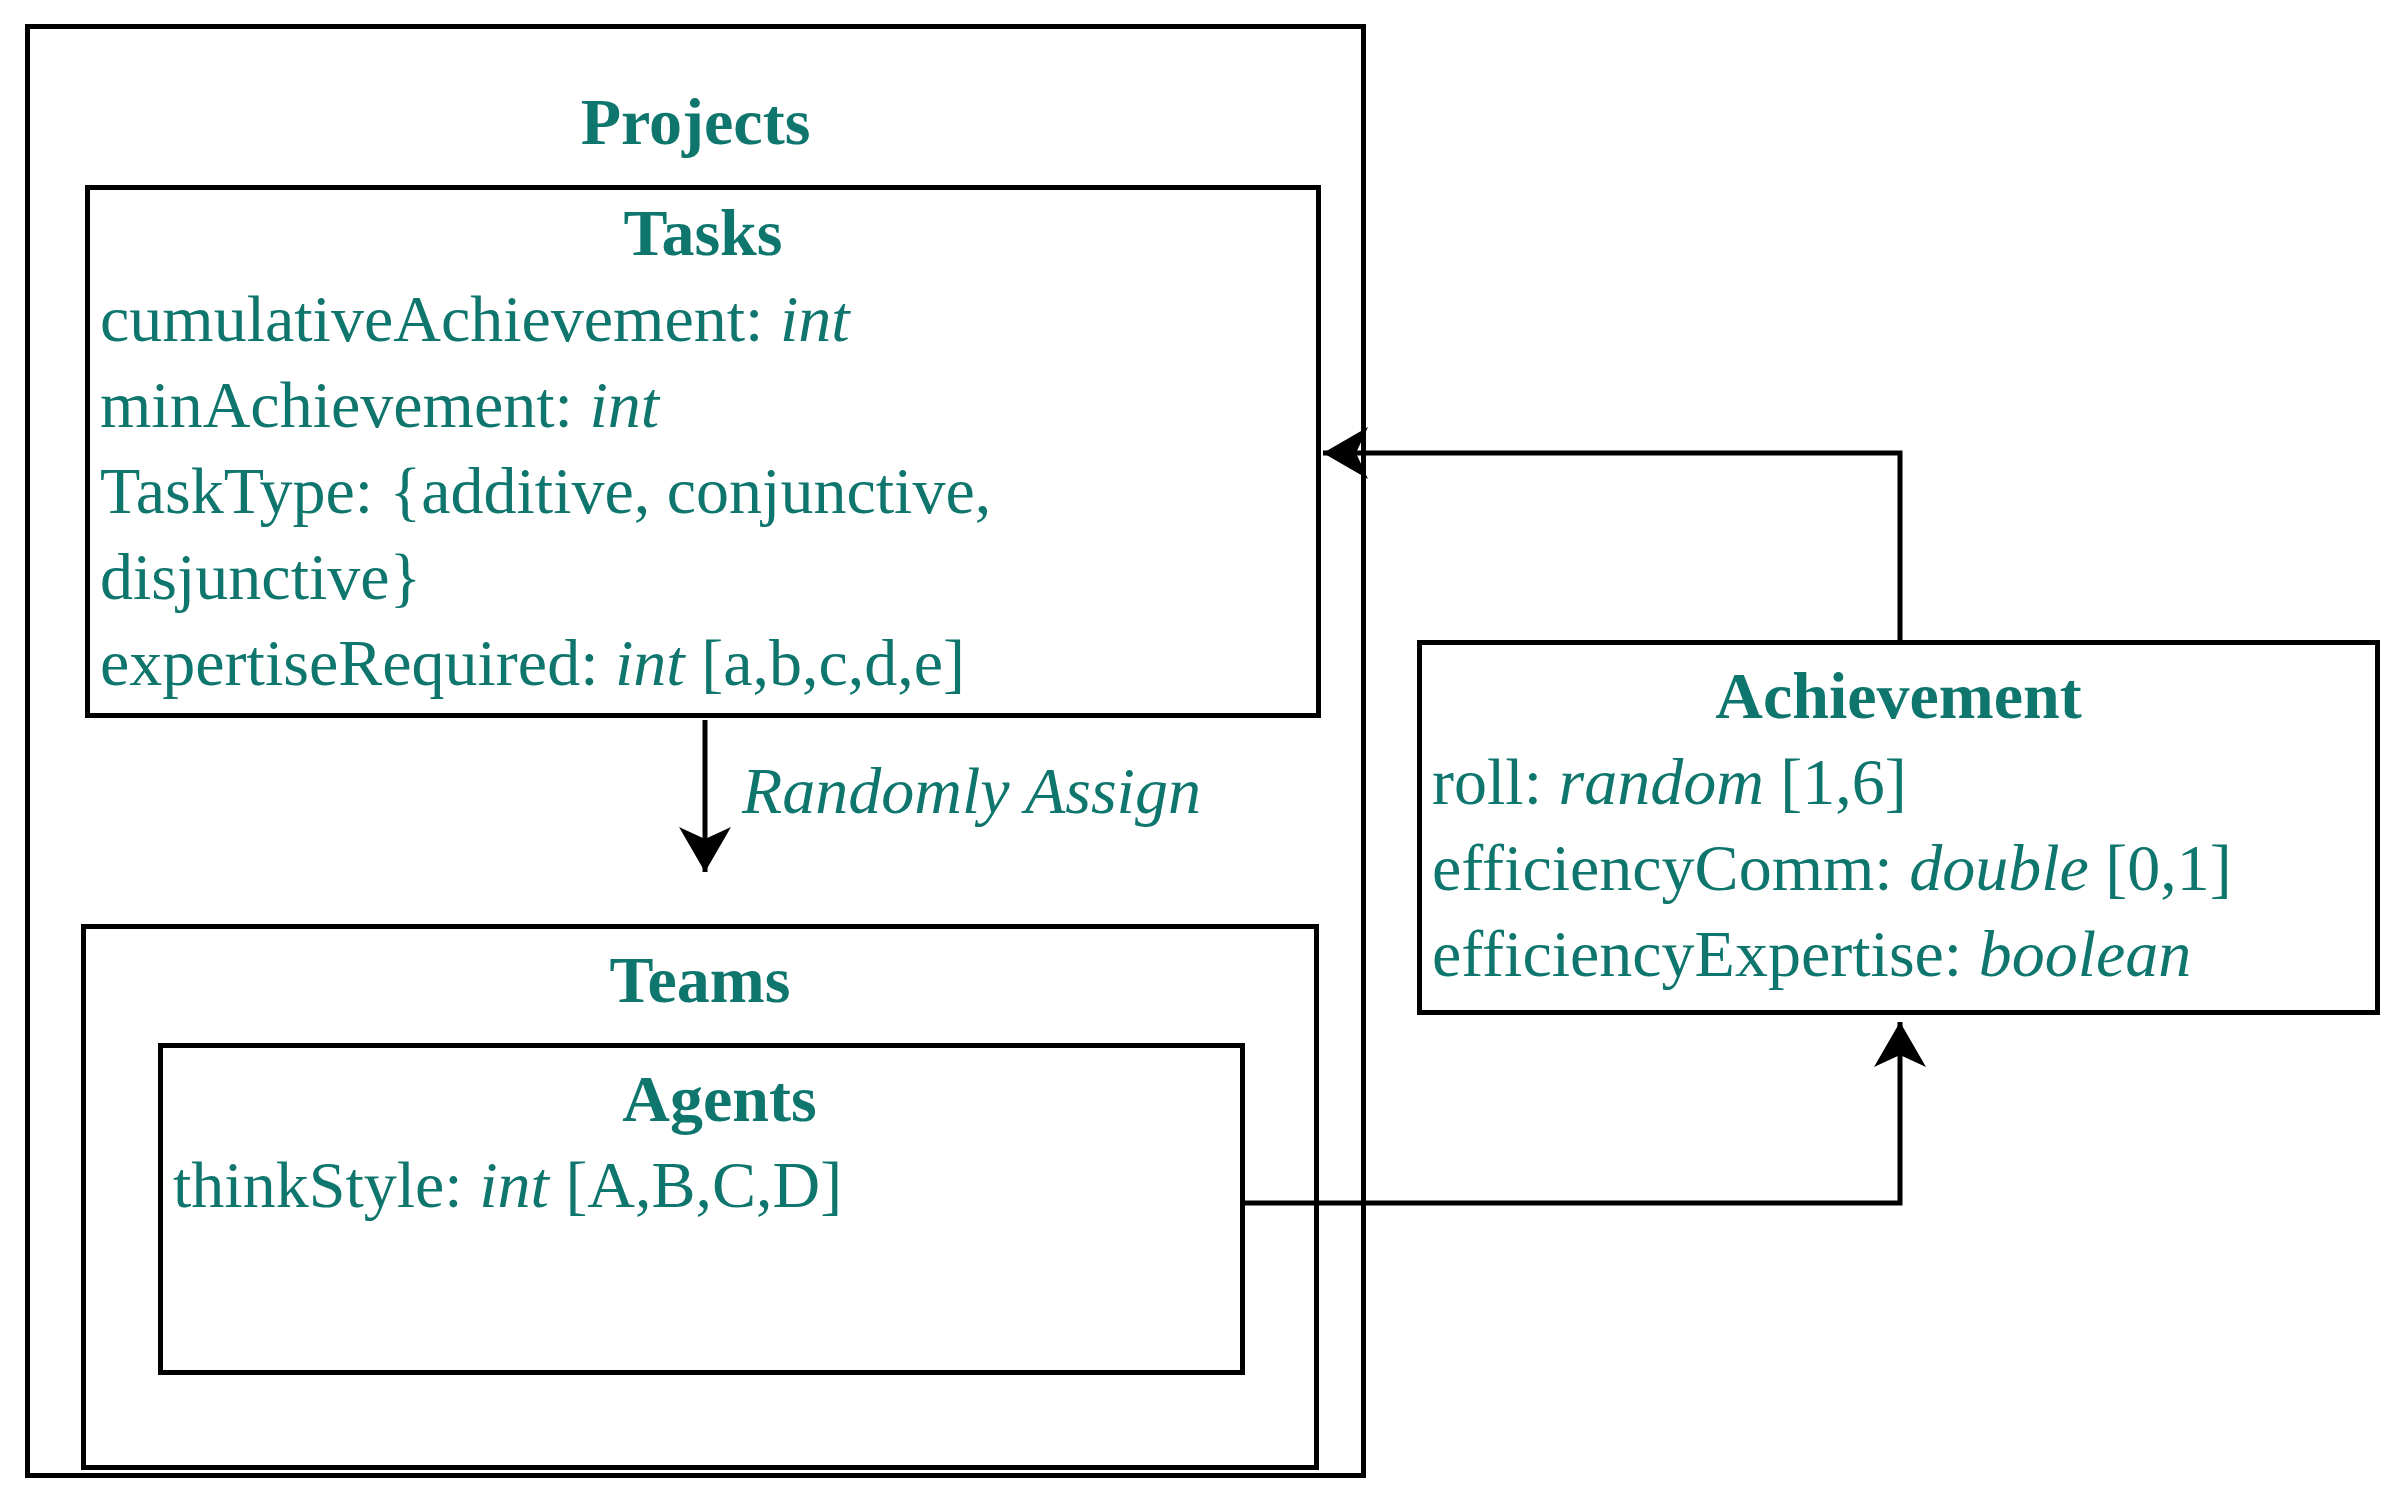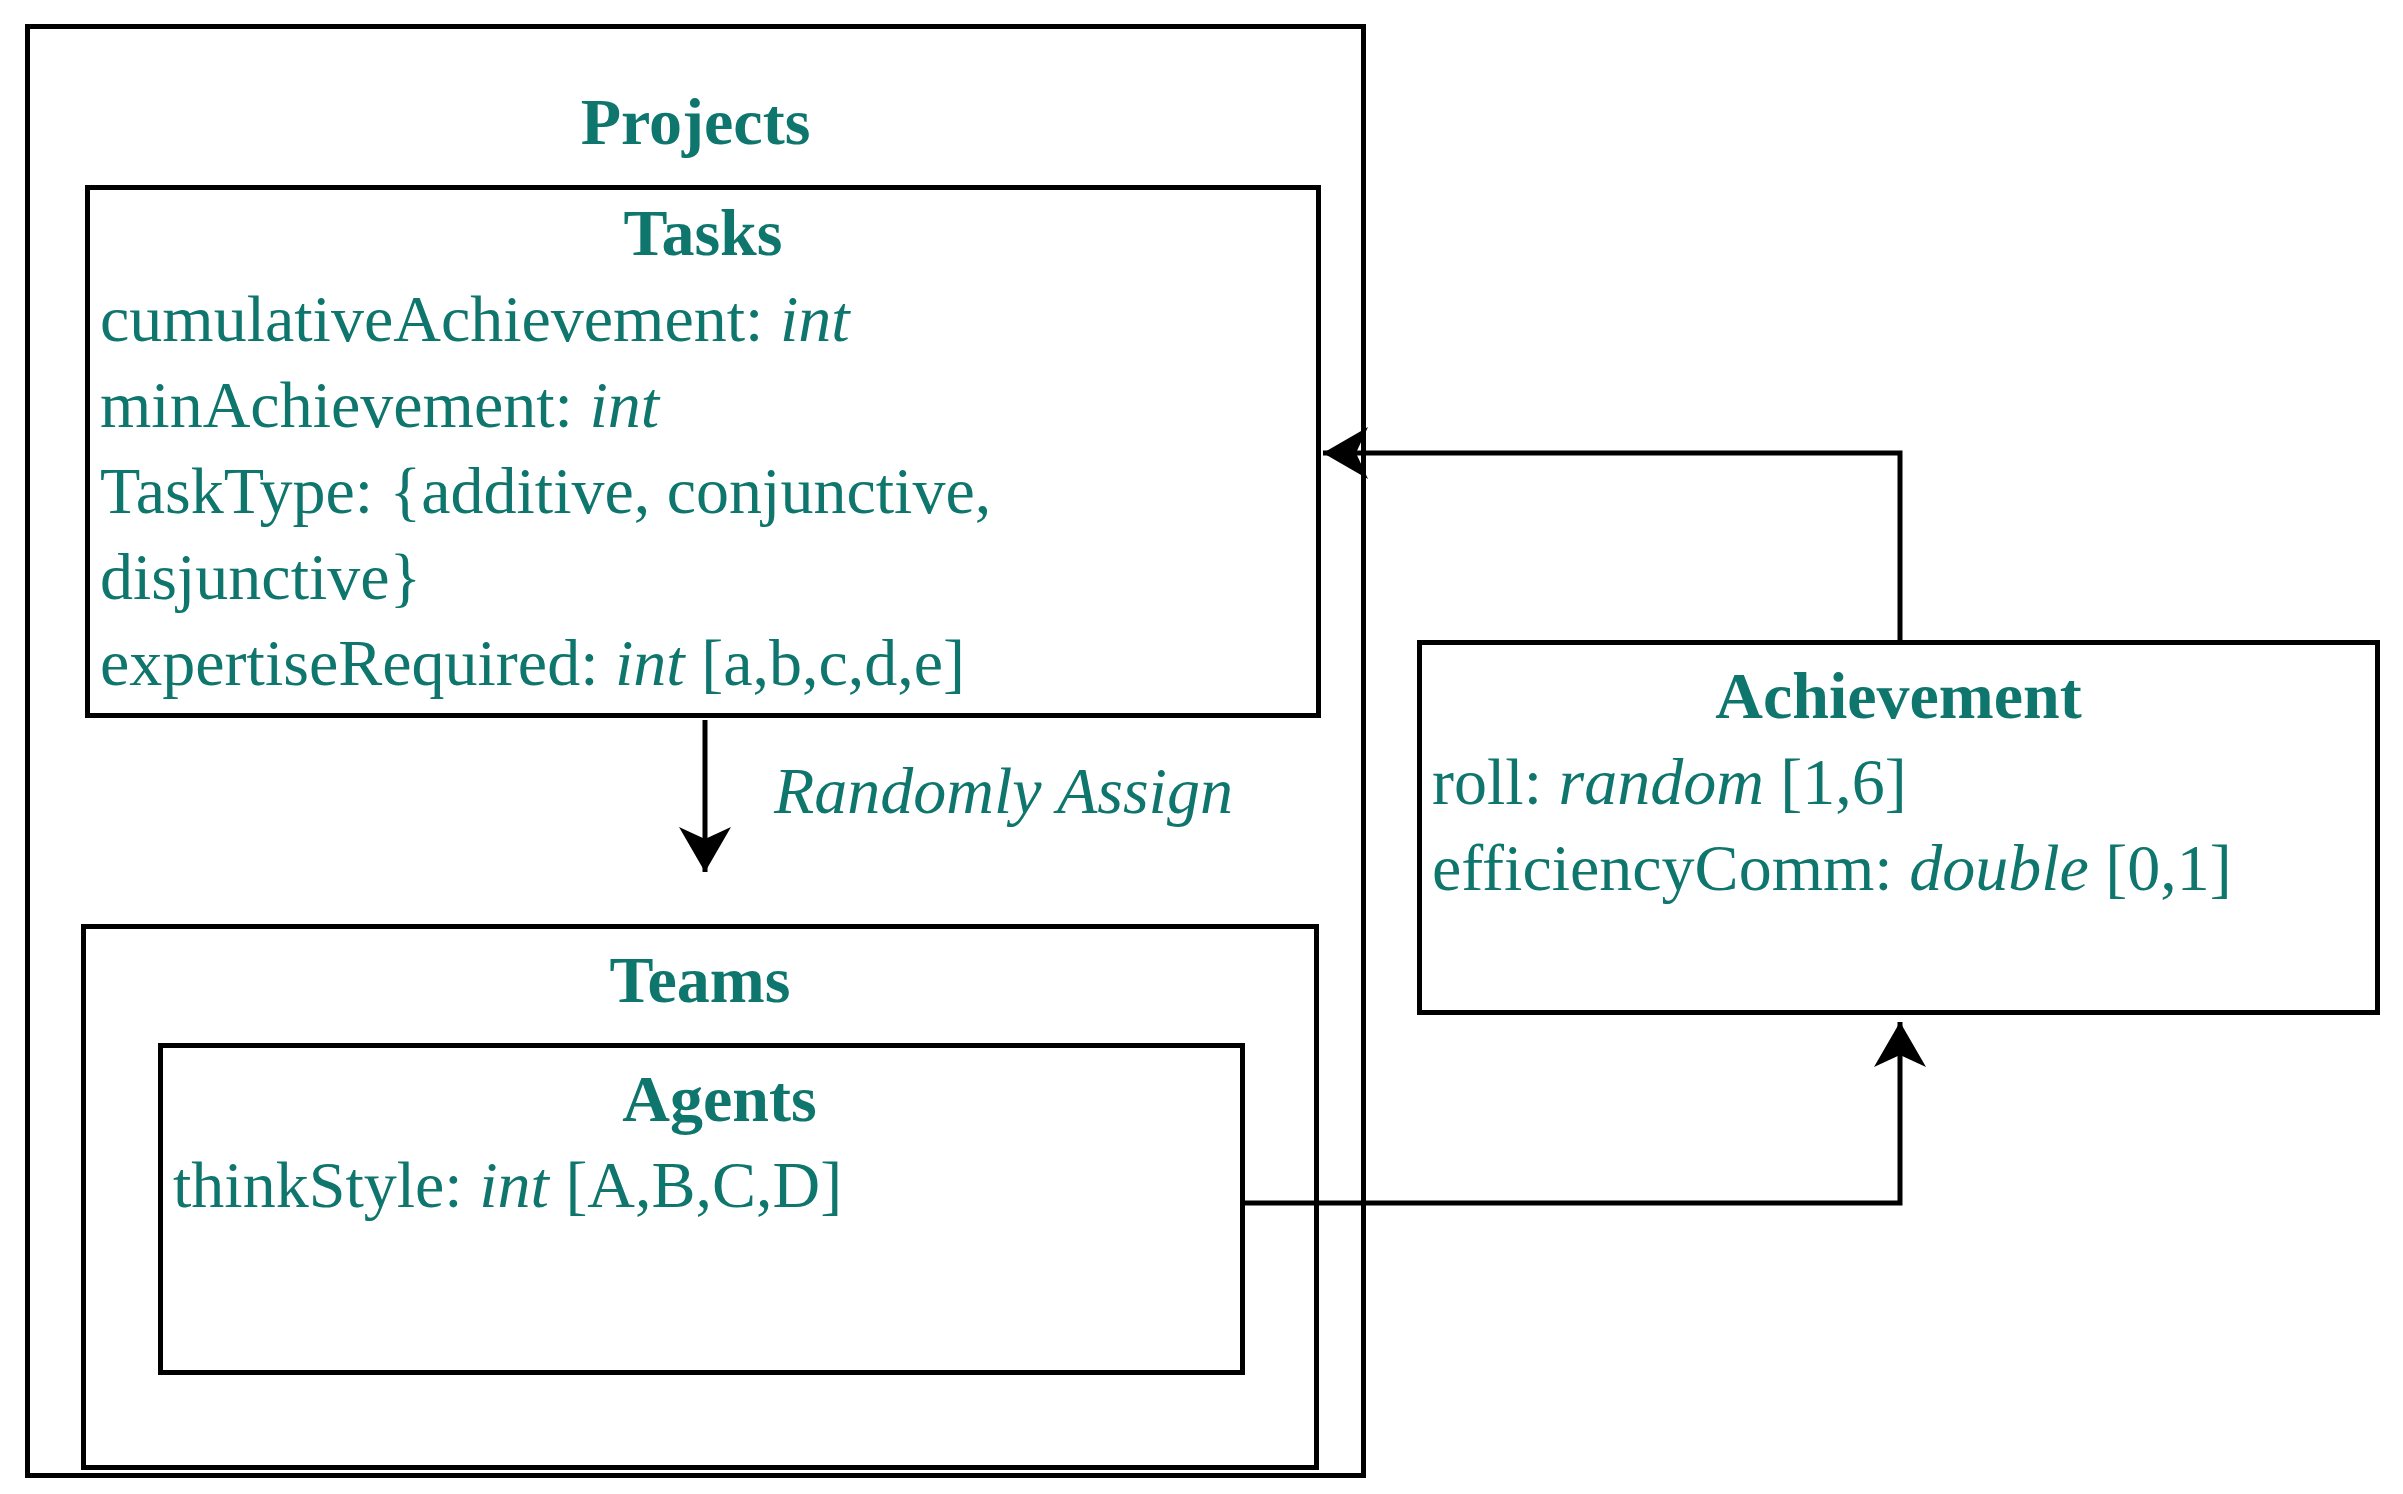--- a/index.html
+++ b/index.html
@@ -47,21 +47,20 @@
   #agents-box .title { padding-top: 8px; margin-left: 36px; }
   #achv-box      { left: 1417px; top: 640px;  width: 963px;  height: 375px; }
   #achv-box .title { padding-top: 8px; }
   #assign-label {
     position: absolute;
     left: 742px;
     top: 748px;
     line-height: 86px;
     font-style: italic;
     white-space: nowrap;
-    margin-left: 32px;
   }
   #connectors {
     position: absolute;
     left: 0;
     top: 0;
     width: 2403px;
     height: 1494px;
     pointer-events: none;
     z-index: 10;
   }
@@ -94,20 +93,21 @@
     <div class="attrs">
       <div class="attr"><span>thinkStyle: </span><span class="it">int</span><span> [A,B,C,D]</span></div>
     </div>
   </div>
 
   <div class="box" id="achv-box">
     <div class="title">Achievement</div>
     <div class="attrs">
       <div class="attr"><span>roll: </span><span class="it">random</span><span> [1,6]</span></div>
       <div class="attr"><span>efficiencyComm: </span><span class="it">double</span><span> [0,1]</span></div>
+      <div class="attr"><span>efficiencyExpertise: </span><span class="it">boolean</span><span></span></div>
     </div>
   </div>
 
   <div id="assign-label">Randomly Assign</div>
 
   <svg id="connectors" viewBox="0 0 2403 1494" xmlns="http://www.w3.org/2000/svg">
     <defs>
       <marker id="arrowhead" markerUnits="userSpaceOnUse" markerWidth="50" markerHeight="52" refX="45" refY="26" orient="auto">
         <path d="M0,0 L45,26 L0,52 L12,26 Z" fill="#000000"></path>
       </marker>

